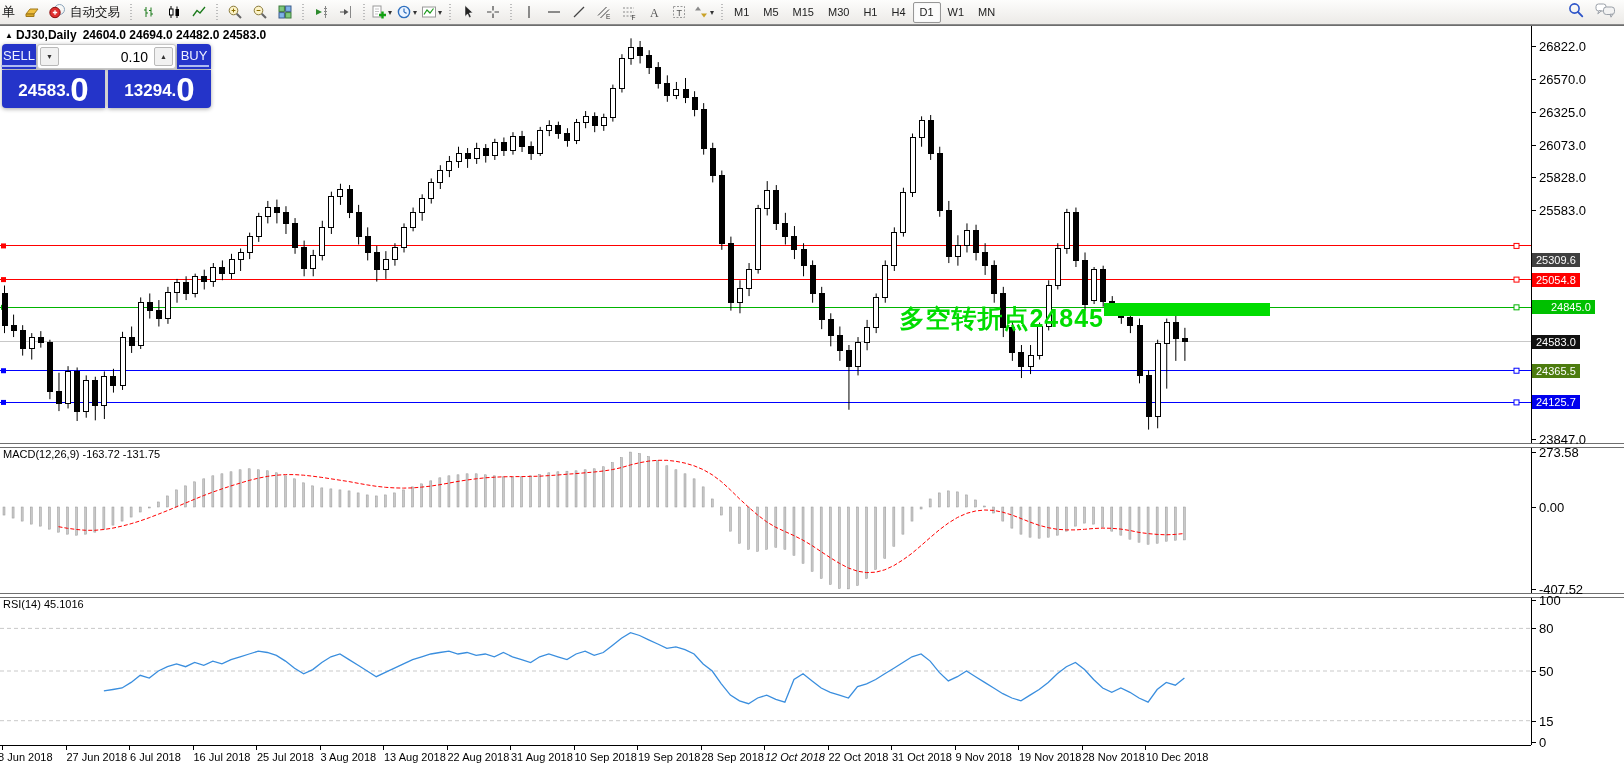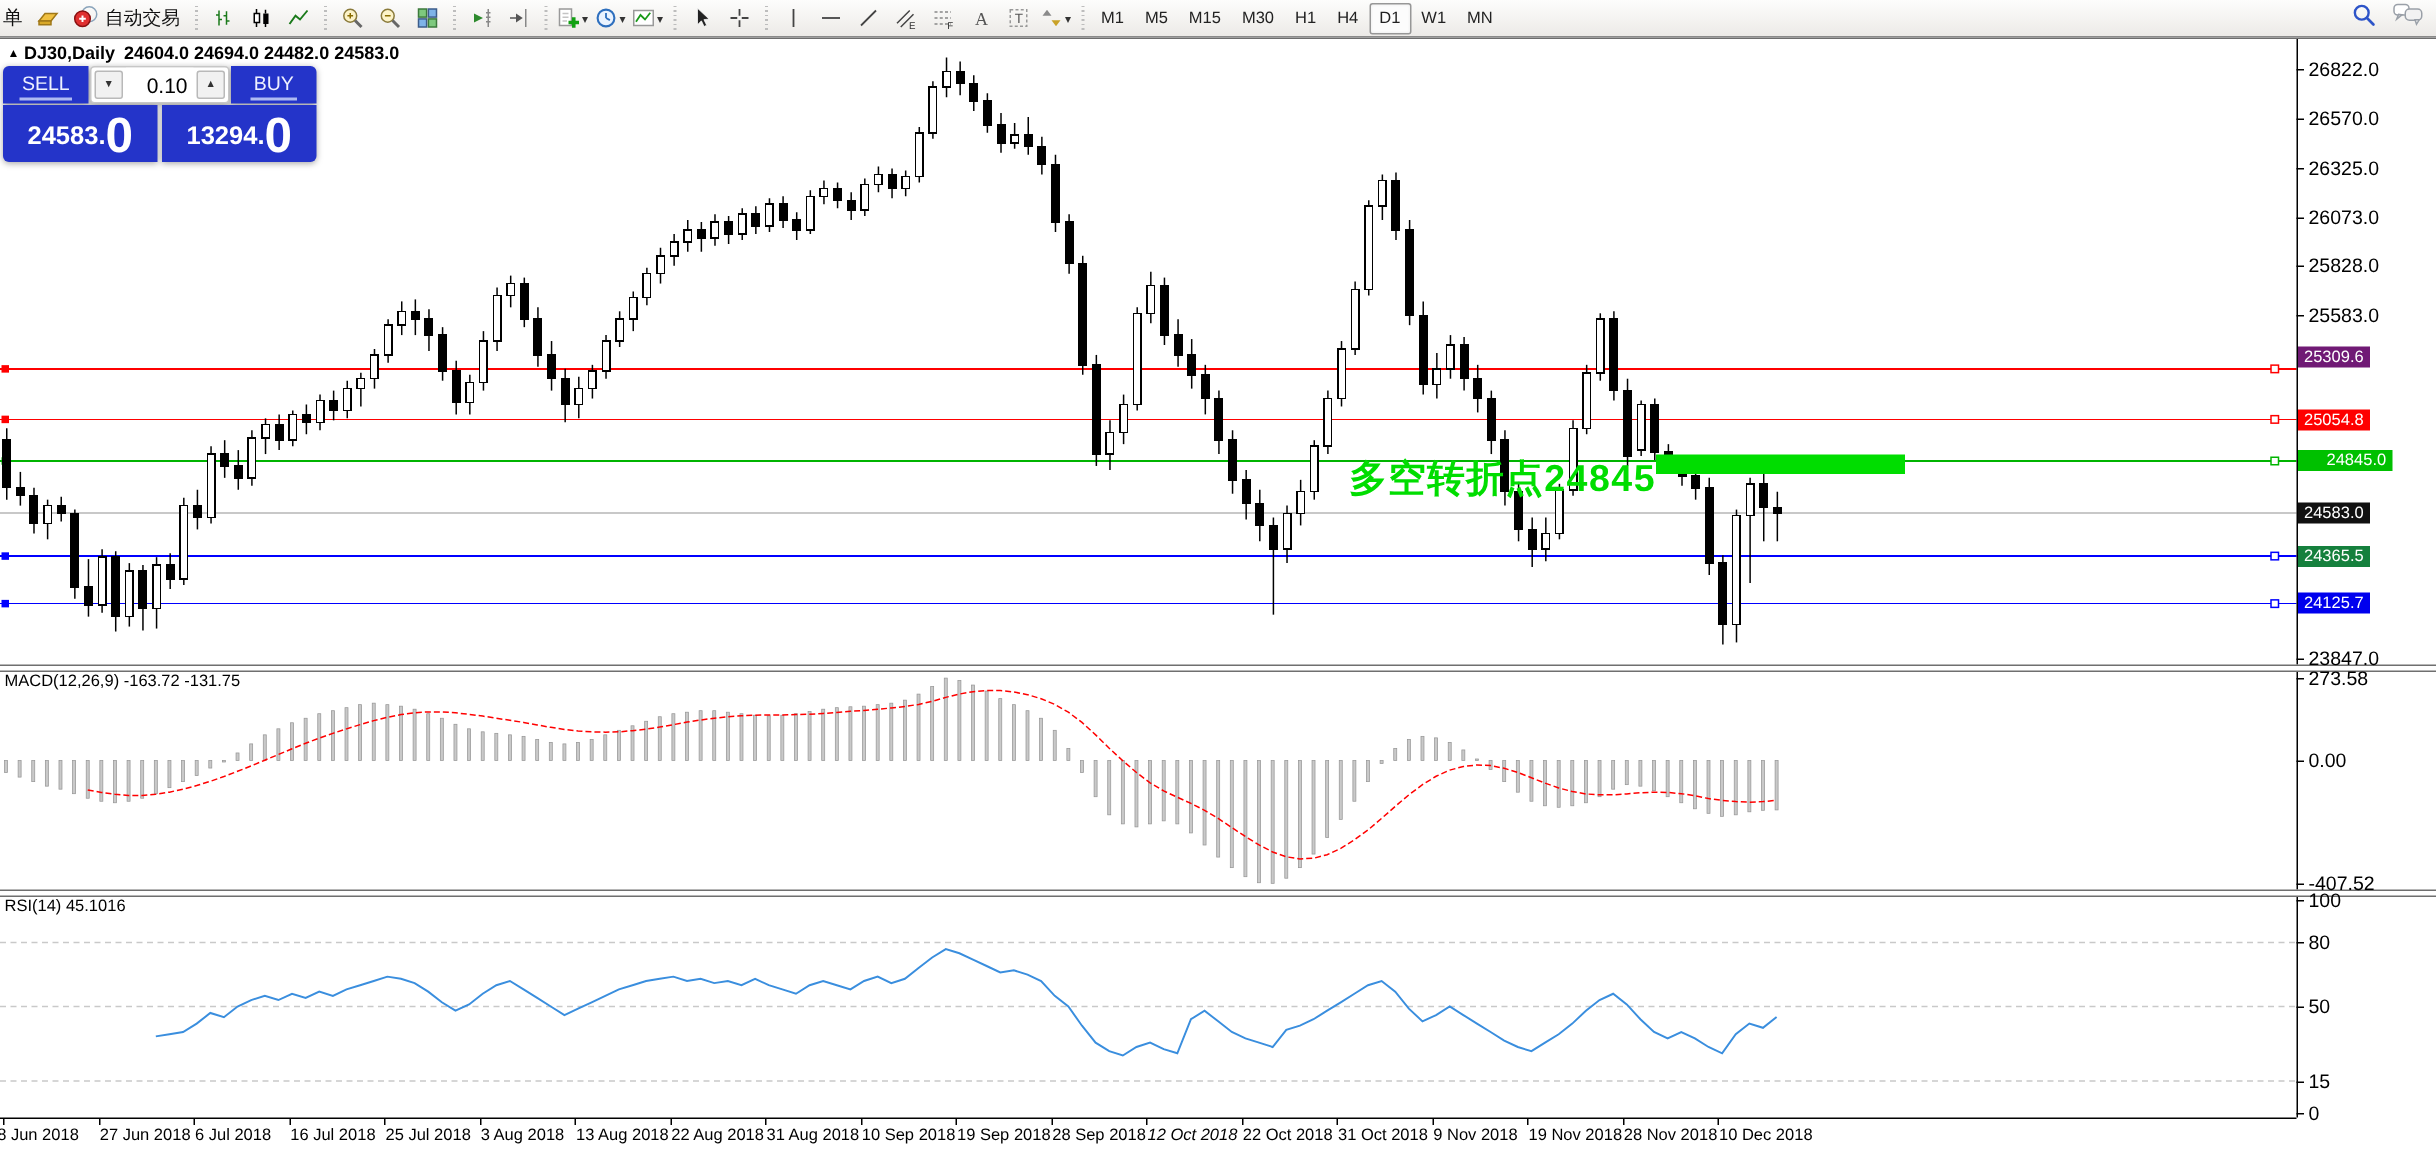--- a/index.html
+++ b/index.html
@@ -35,21 +35,21 @@
   .xdash{position:absolute;top:746px;width:1px;height:4px;background:#000;z-index:8}
   .ind-label{position:absolute;left:3px;font-size:11px;color:#000;z-index:10}
   
   .chart-title{position:absolute;left:5px;top:28px;font-size:12px;font-weight:700;color:#000;z-index:12}
   .chart-title .mk{font-size:8px;vertical-align:1px;margin-right:3px}
   .chart-title .num{margin-left:6px}
   
   .trade-panel{position:absolute;left:2px;top:44px;width:209px;z-index:25;
                filter:drop-shadow(0 1px 2px rgba(0,0,0,.35))}
   .tp-row1{display:flex;height:25px}
-  .tp-btn{width:57px;background:#2434c9;color:#eef1ff;font-size:13px;display:flex;flex-direction:column;
+  .tp-btn{width:34px;background:#2434c9;color:#eef1ff;font-size:13px;display:flex;flex-direction:column;
           align-items:center;justify-content:center}
   .tp-btn .lbl{border-bottom:2px solid #aebaf2;padding:1px 2px 2px}
   .tp-sell{border-radius:4px 0 0 0}
   .tp-buy{border-radius:0 4px 0 0}
   .tp-spin{flex:1;margin:0 1px;background:#fff;border:1px solid #c7c7c7;border-radius:3px;
            display:flex;align-items:stretch;overflow:hidden}
   .tp-step{width:17px;background:#f1f1f1;border:1px solid #b9b9b9;margin:2px;border-radius:2px;
            font-size:7px;color:#333;display:flex;align-items:center;justify-content:center}
   .tp-vol{flex:1;border:0;outline:0;text-align:right;font-size:14px;color:#000;padding-right:4px;
           font-family:"Liberation Sans",sans-serif;min-width:0}
@@ -721,25 +721,25 @@
     <div class="ydash" style="top: 111.697px;"></div>
     <div class="ytick" style="top: 111.697px;">26325.0</div>
     <div class="ydash" style="top: 145.009px;"></div>
     <div class="ytick" style="top: 145.009px;">26073.0</div>
     <div class="ydash" style="top: 177.395px;"></div>
     <div class="ytick" style="top: 177.395px;">25828.0</div>
     <div class="ydash" style="top: 209.781px;"></div>
     <div class="ytick" style="top: 209.781px;">25583.0</div>
     <div class="ydash" style="top: 439.258px;"></div>
     <div class="ytick" style="top: 439.258px;">23847.0</div>
-    <div class="tag" style="top: 238px; background: #701a75; text-align: right;">25309.6</div>
+    <div class="tag" style="top: 260px; background: #404040; text-align: right;">25309.6</div>
     <div class="tag" style="top: 279.602px; background: rgb(254, 0, 0);">25054.8</div>
     <div class="tag" style="top: 307.335px; background: rgb(0, 192, 0); padding-left: 19px;">24845.0</div>
     <div class="tag" style="top: 341.968px; background: rgb(17, 17, 17);">24583.0</div>
-    <div class="tag" style="top: 370.719px; background: #15803d;">24365.5</div>
+    <div class="tag" style="top: 370.719px; background: #4d7c0f;">24365.5</div>
     <div class="tag" style="top: 402.418px; background: rgb(0, 0, 238);">24125.7</div>
     <div class="ydash" style="top: 451.954px;"></div>
     <div class="ytick" style="top: 451.954px;">273.58</div>
     <div class="ydash" style="top: 507px;"></div>
     <div class="ytick" style="top: 507px;">0.00</div>
     <div class="ydash" style="top: 588.996px;"></div>
     <div class="ytick" style="top: 588.996px;">-407.52</div>
     <div class="ydash" style="top: 600px;"></div>
     <div class="ytick" style="top: 600px;">100</div>
     <div class="ydash" style="top: 628.4px;"></div>

